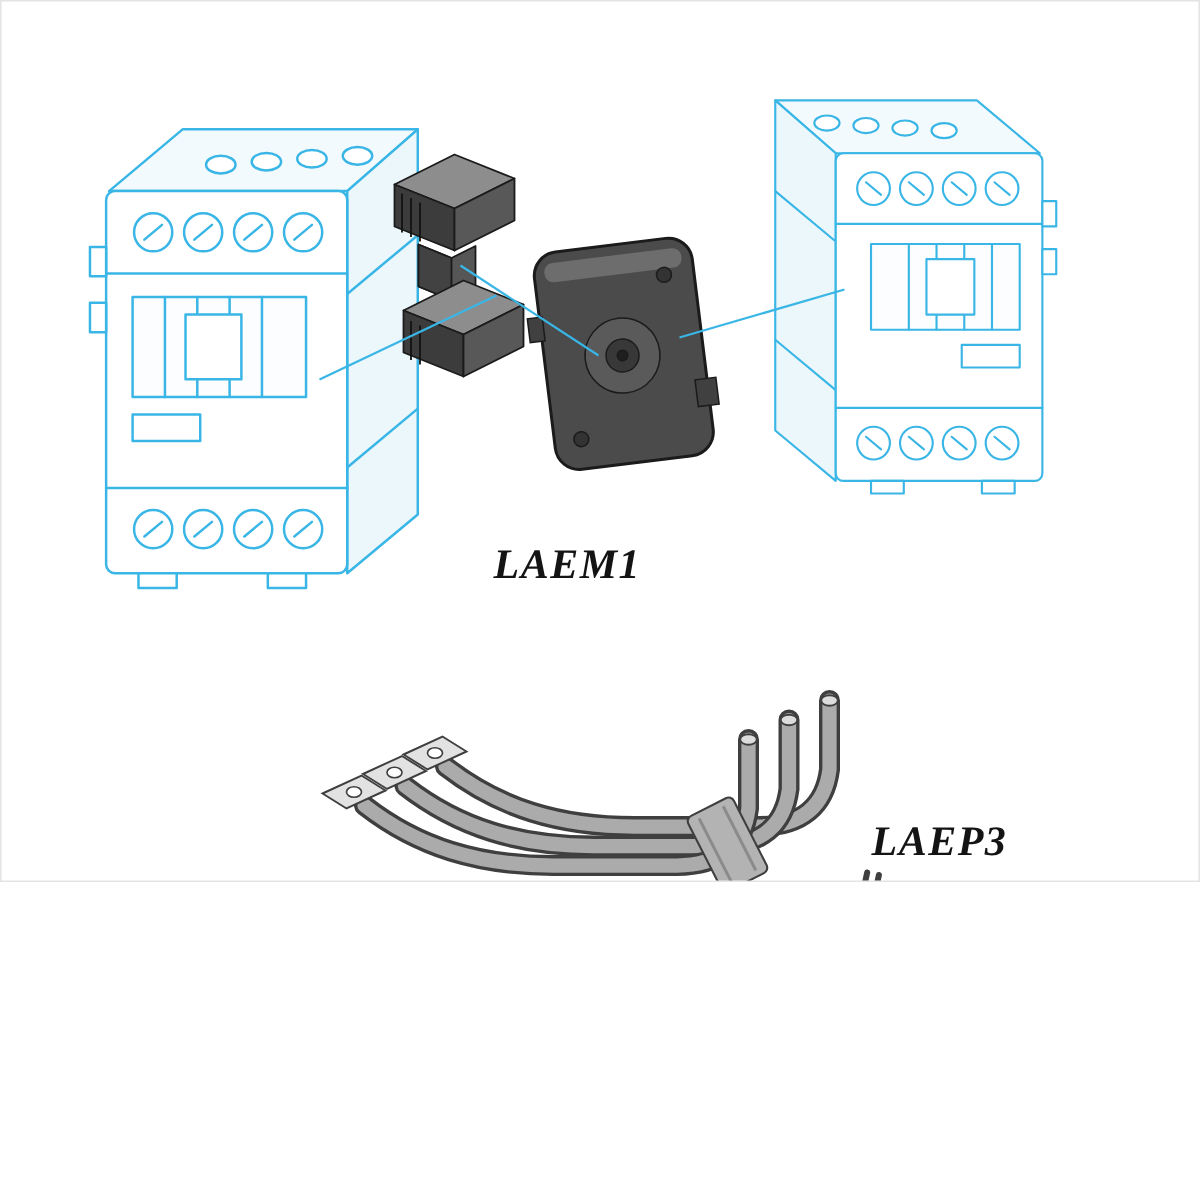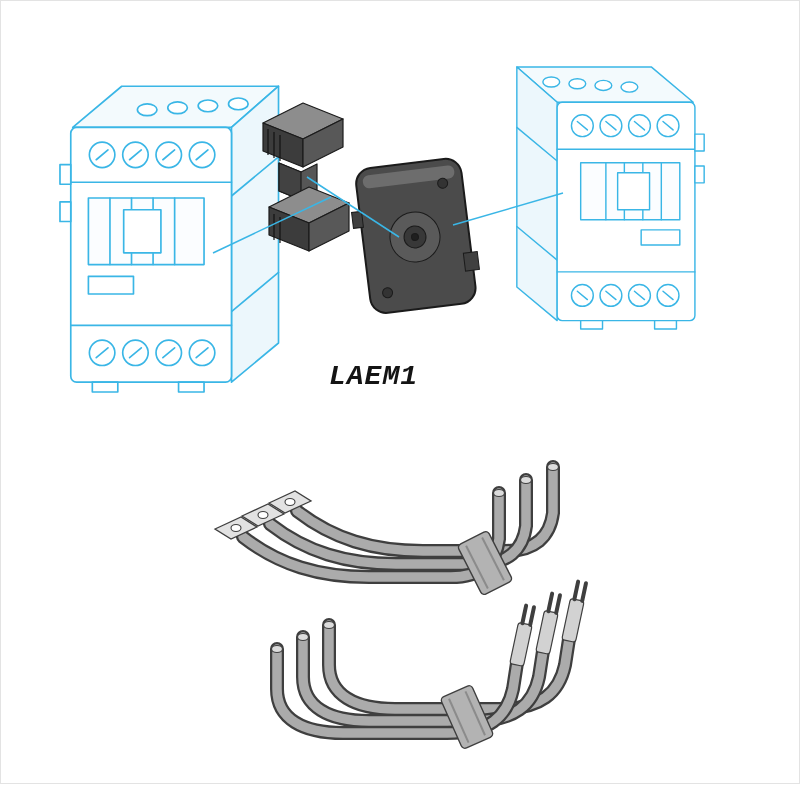--- a/index.html
+++ b/index.html
@@ -1,23 +1,23 @@
 <!DOCTYPE html>
 <html><head>
 <meta charset="utf-8">
 <style>
   html,body{margin:0;padding:0;background:#ffffff;}
   .stage{
     position:relative;
-    width:800px;height:784px;
+    width:800px;height:588px;
     background:#ffffff;
     border:1px solid #e3e3e3;
     box-sizing:border-box;
     overflow:hidden;
-    font-family:Liberation Mono, monospace;
+    font-family:Liberation Serif, serif;
   }
   .art{position:absolute;left:0;top:0;}
   .part-label{
     position:absolute;
     font-style:italic;
     font-weight:600;
     font-size:28px;
     letter-spacing:1px;
     color:#141414;
     white-space:nowrap;
@@ -184,14 +184,15 @@
       <g transform="rotate(-24 226 120)">
         <rect x="209" y="92" width="34" height="56" rx="4" fill="#b3b3b3" stroke="#3f3f3f" stroke-width="1.4"></rect>
         <line x1="217" y1="96" x2="217" y2="144" stroke="#8b8b8b" stroke-width="2"></line>
         <line x1="235" y1="96" x2="235" y2="144" stroke="#8b8b8b" stroke-width="2"></line>
       </g>
     </g>
   </svg>
 
   <div class="part-label" id="label-laem1">LAEM1</div>
 
+  <div class="part-label" id="label-laep3">LAEP3</div>
 
 </div>
 
 </body></html>

